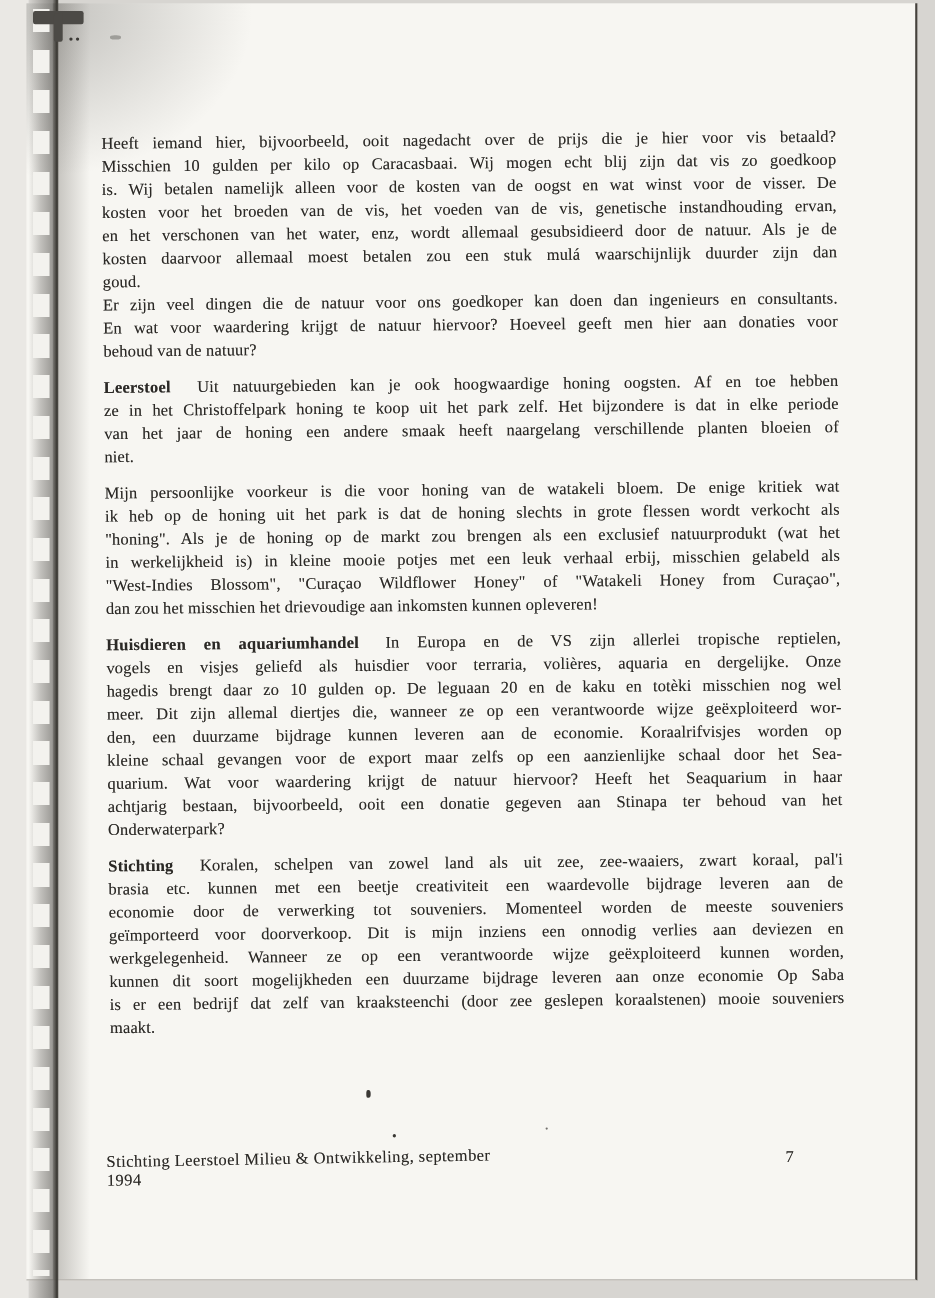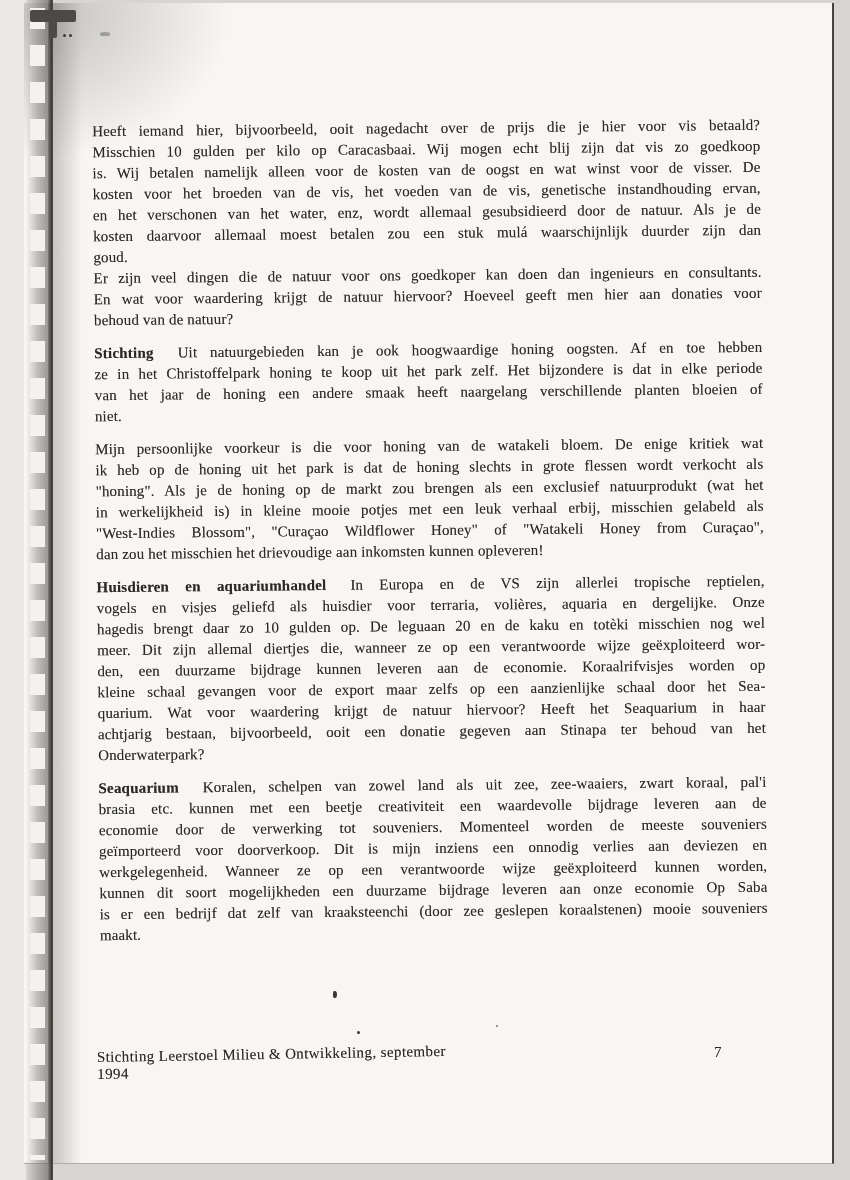--- a/index.html
+++ b/index.html
@@ -99,21 +99,21 @@
       <div class="line">is. Wij betalen namelijk alleen voor de kosten van de oogst en wat winst voor de visser. De</div>
       <div class="line">kosten voor het broeden van de vis, het voeden van de vis, genetische instandhouding  ervan,</div>
       <div class="line">en het verschonen van het water, enz, wordt allemaal gesubsidieerd door de natuur. Als je de</div>
       <div class="line">kosten daarvoor allemaal moest betalen zou een stuk mulá waarschijnlijk duurder zijn dan</div>
       <div class="line">goud.</div>
       <div class="line">Er zijn veel dingen die de natuur voor ons goedkoper kan doen dan ingenieurs en consultants.</div>
       <div class="line">En wat voor waardering krijgt de natuur hiervoor?  Hoeveel geeft men hier aan donaties voor</div>
       <div class="line last">behoud van de natuur?</div>
     </div>
   <div class="para">
-      <div class="line"><strong>Stichting</strong><span class="hgap"></span>Uit natuurgebieden kan je ook hoogwaardige honing oogsten. Af en toe hebben</div>
+      <div class="line"><strong>Leerstoel</strong><span class="hgap"></span>Uit natuurgebieden kan je ook hoogwaardige honing oogsten. Af en toe hebben</div>
       <div class="line">ze in het Christoffelpark honing te koop uit het park zelf. Het bijzondere is dat in elke periode</div>
       <div class="line">van het jaar de honing een andere smaak heeft naargelang verschillende planten bloeien of</div>
       <div class="line last">niet.</div>
     </div>
   <div class="para">
       <div class="line">Mijn persoonlijke voorkeur is die voor honing van de watakeli bloem. De enige kritiek wat</div>
       <div class="line">ik heb op de honing uit het park is dat de honing slechts in grote flessen wordt verkocht als</div>
       <div class="line">"honing". Als je de honing op de markt zou brengen als een exclusief natuurprodukt (wat het</div>
       <div class="line">in werkelijkheid is) in kleine mooie potjes met een leuk verhaal erbij, misschien gelabeld als</div>
       <div class="line">"West-Indies Blossom", "Curaçao Wildflower Honey" of "Watakeli Honey from Curaçao",</div>
@@ -124,21 +124,21 @@
       <div class="line">vogels en visjes geliefd als huisdier voor terraria, volières,  aquaria en dergelijke. Onze</div>
       <div class="line">hagedis brengt daar zo 10 gulden op. De leguaan 20 en de kaku en totèki misschien nog wel</div>
       <div class="line">meer. Dit zijn allemal diertjes die, wanneer ze op een verantwoorde wijze geëxploiteerd wor-</div>
       <div class="line">den, een duurzame bijdrage kunnen leveren aan de economie.  Koraalrifvisjes worden op</div>
       <div class="line">kleine schaal gevangen voor de export maar zelfs op een aanzienlijke schaal door het Sea-</div>
       <div class="line">quarium. Wat voor waardering krijgt de natuur hiervoor?  Heeft het Seaquarium in haar</div>
       <div class="line">achtjarig bestaan, bijvoorbeeld, ooit een donatie gegeven aan Stinapa ter behoud van het</div>
       <div class="line last">Onderwaterpark?</div>
     </div>
   <div class="para">
-      <div class="line"><strong>Seaquarium</strong><span class="hgap"></span>Koralen, schelpen van zowel land als uit zee, zee-waaiers, zwart koraal, pal'i</div>
+      <div class="line"><strong>Stichting</strong><span class="hgap"></span>Koralen, schelpen van zowel land als uit zee, zee-waaiers, zwart koraal, pal'i</div>
       <div class="line">brasia etc. kunnen met een beetje creativiteit een waardevolle bijdrage leveren aan de</div>
       <div class="line">economie door de verwerking tot souveniers. Momenteel worden de meeste souveniers</div>
       <div class="line">geïmporteerd voor doorverkoop. Dit is mijn inziens een onnodig verlies aan deviezen en</div>
       <div class="line">werkgelegenheid. Wanneer ze op een verantwoorde wijze geëxploiteerd kunnen worden,</div>
       <div class="line">kunnen dit soort mogelijkheden een duurzame bijdrage leveren aan onze economie  Op Saba</div>
       <div class="line">is er een bedrijf dat zelf van kraaksteenchi (door zee geslepen koraalstenen) mooie souveniers</div>
       <div class="line last">maakt.</div>
     </div>
 </div>
 

